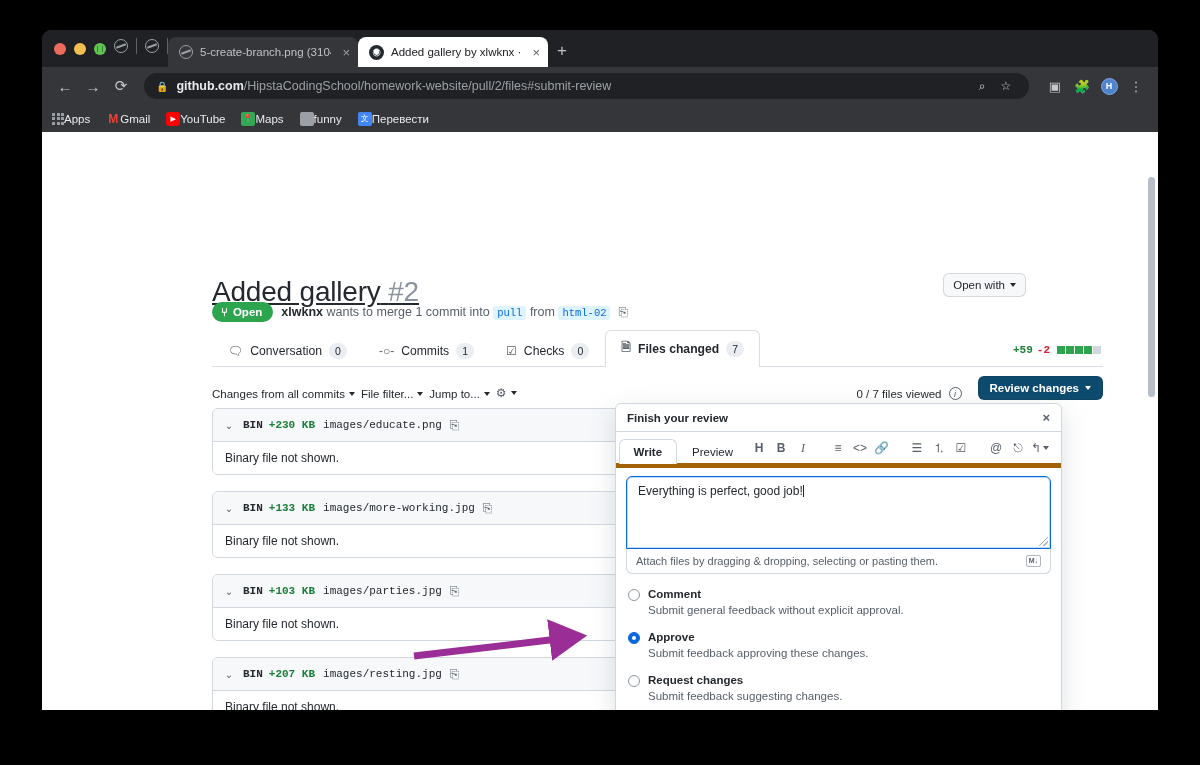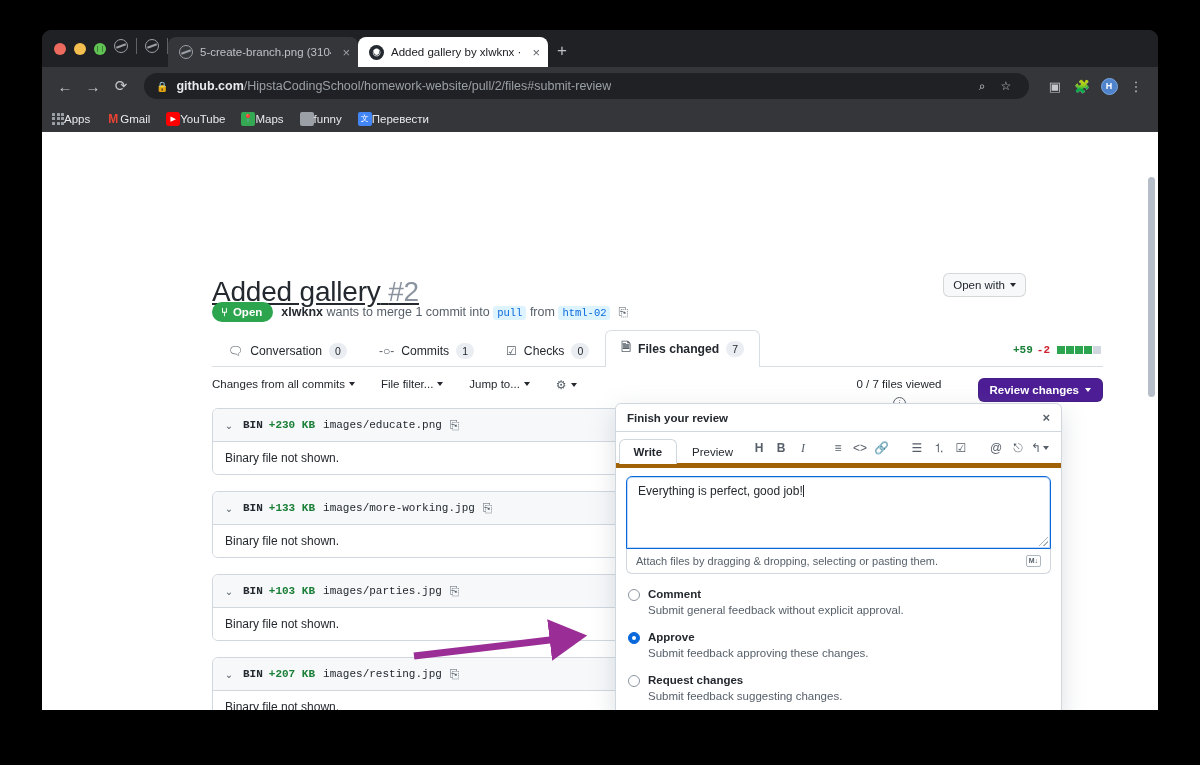--- a/index.html
+++ b/index.html
@@ -185,28 +185,28 @@
   .add { color:#1a7f37; }
   .del { color:#cf222e; }
   .statbar { display:flex; gap:1px; margin-left:3px; }
   .sq { width:8px; height:8px; }
   .sq.a { background:#2da44e; }
   .sq.n { background:#d0d7de; }
 
   
   .filterrow {
     position:absolute; left:170px; top:246px; right:55px; height:22px;
-    display:flex; align-items:flex-start; gap:26px; font-size:11.5px; color:#24292f;
+    display:flex; align-items:flex-end; gap:6px; font-size:11.5px; color:#24292f;
   }
   .fitem { display:flex; align-items:center; gap:4px; }
-  .viewed-count { margin-left:auto; font-size:11.5px; color:#24292f; display:flex; align-items:center; gap:7px;flex-direction:column;}
+  .viewed-count { margin-left:auto; font-size:11.5px; color:#24292f; display:flex; align-items:center; gap:7px;}
   .info-ico { width:13px;height:13px;border-radius:50%;border:1.1px solid #57606a;color:#57606a;
               font-size:9px; display:flex;align-items:center;justify-content:center; font-style:italic;}
   .review-btn {
-    background:#4c1d95; color:#fff; border-radius:6px; padding:5px 11px; font-size:11.5px;
+    background:#0c4a6e; color:#fff; border-radius:6px; padding:5px 11px; font-size:11.5px;
     font-weight:600; display:flex; align-items:center; gap:6px; border:1px solid rgba(27,31,36,0.15);
   }
 
   
   .files { position:absolute; left:170px; top:276px; width:848px; }
   .file {
     border:1px solid #d0d7de; border-radius:6px; margin-bottom:16px; background:#fff;
     overflow:hidden;
   }
   .file-head {

